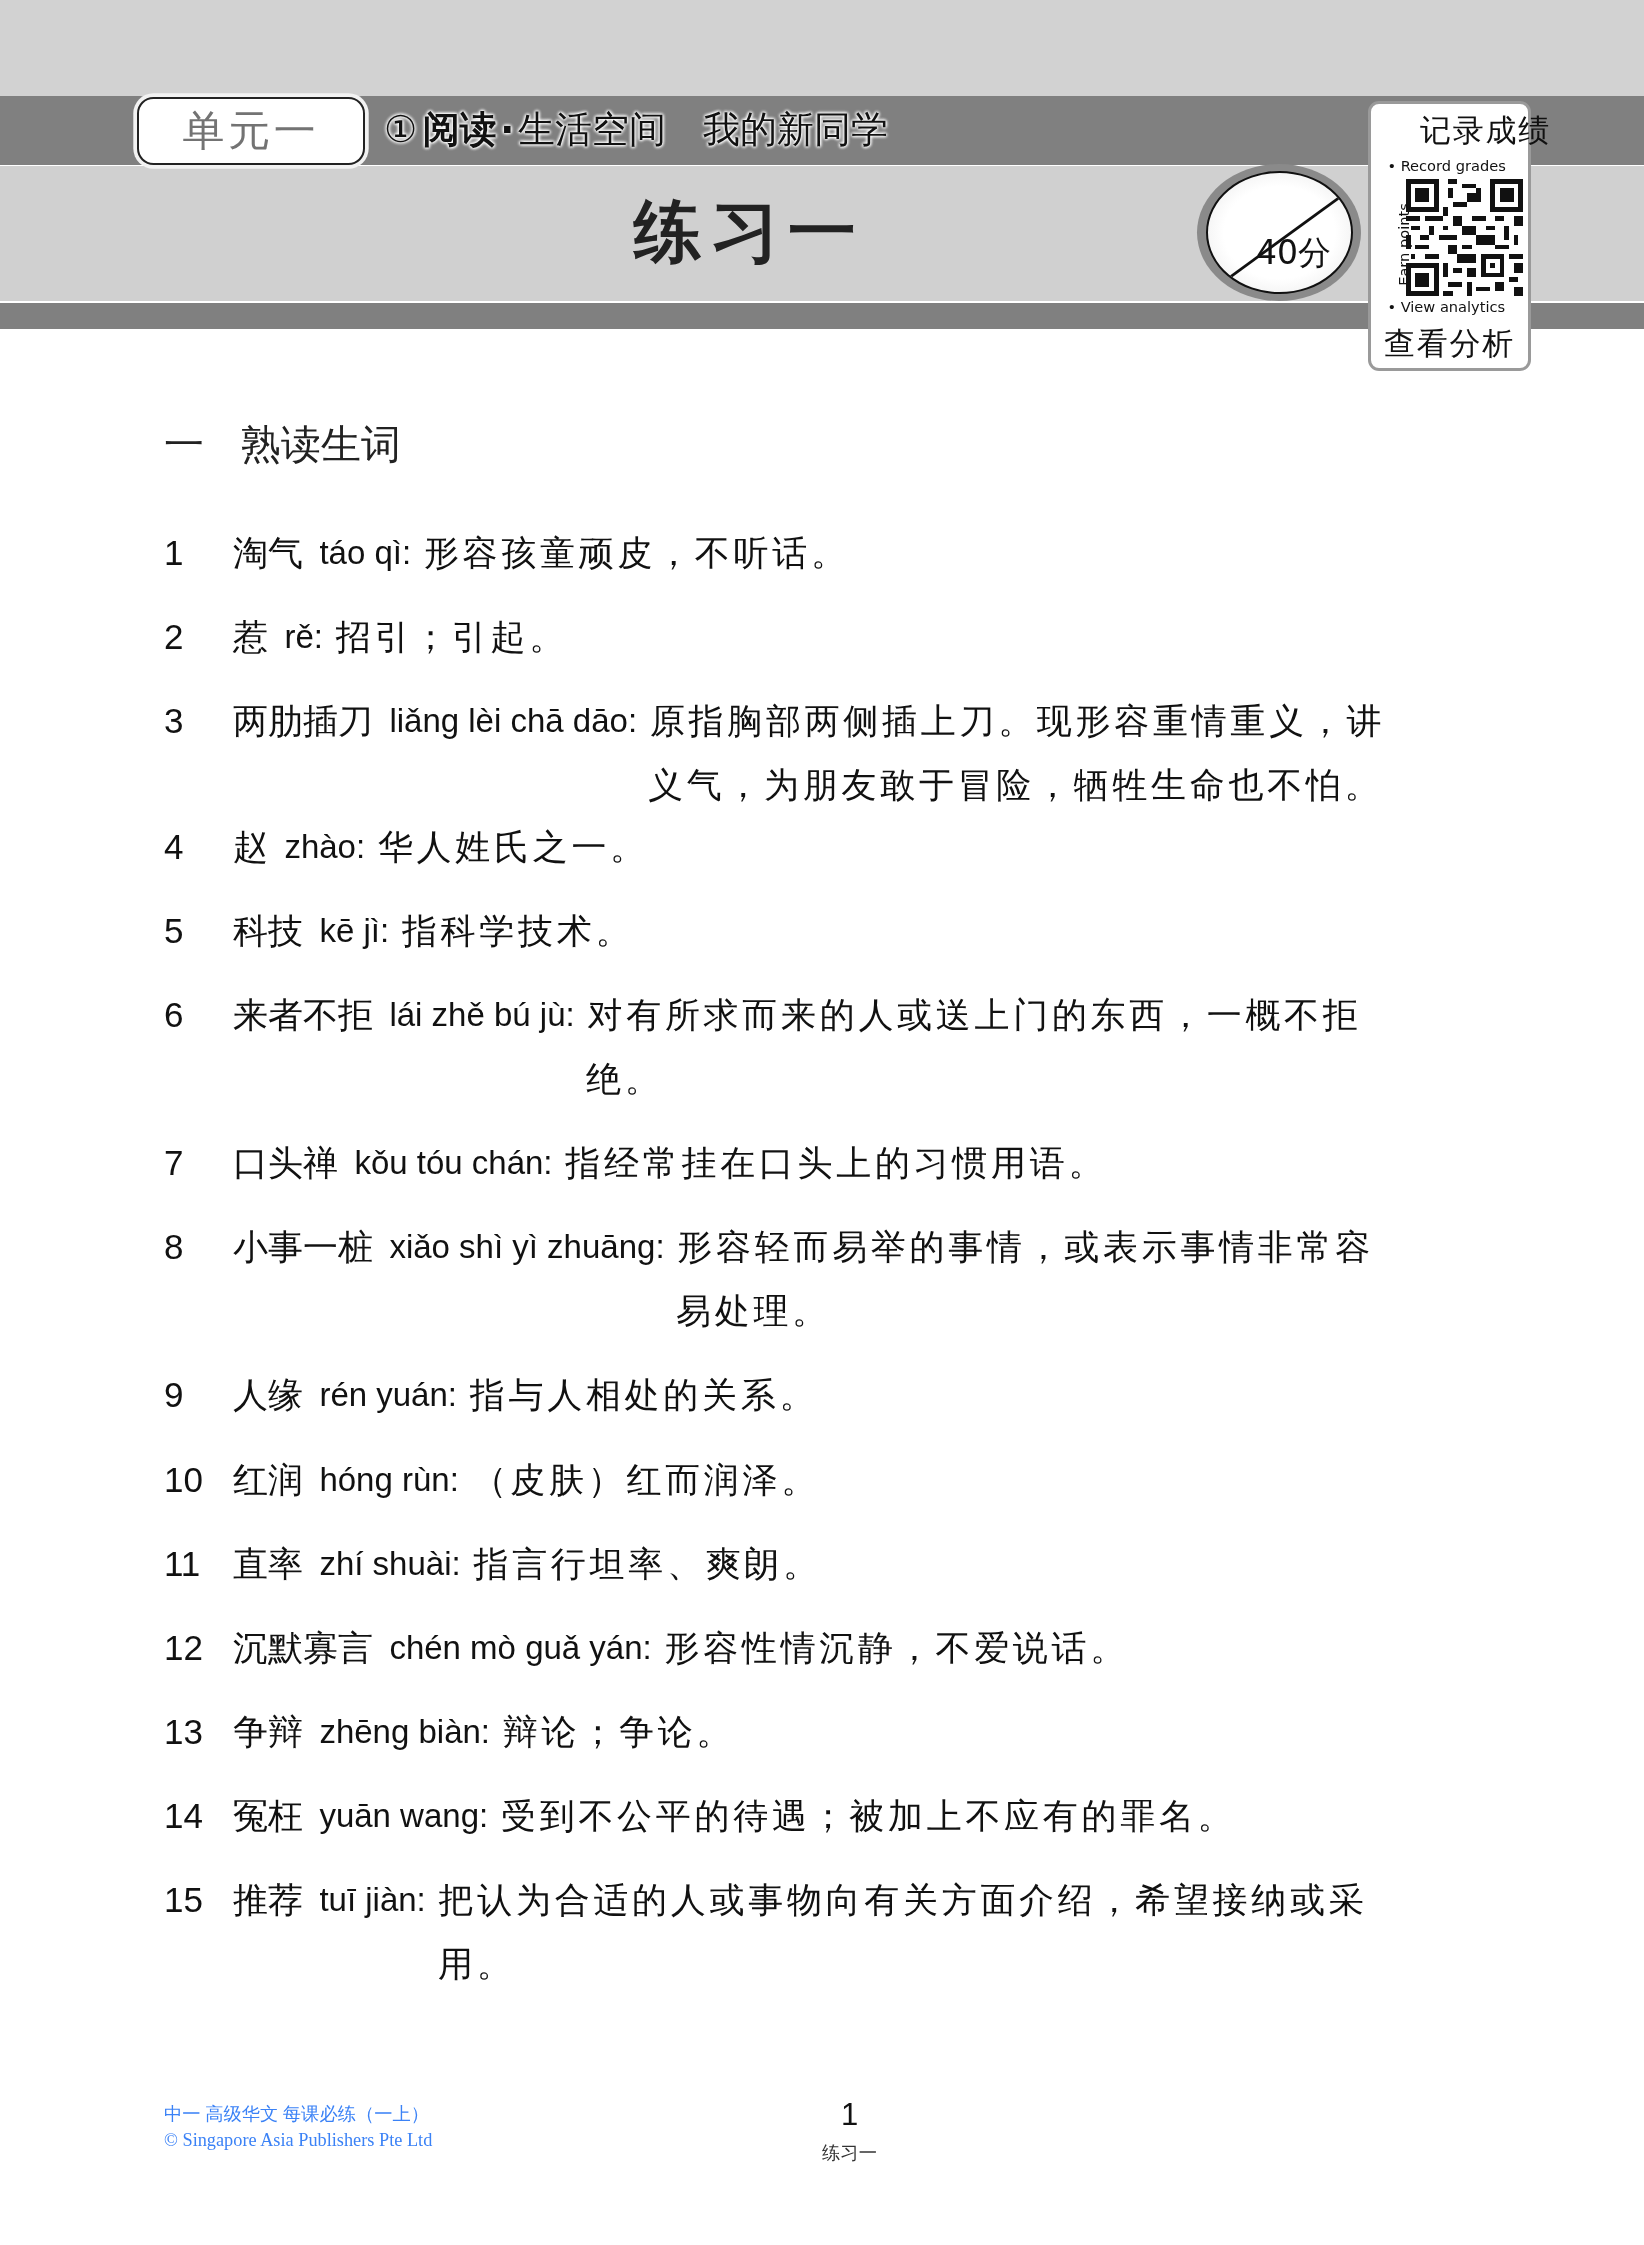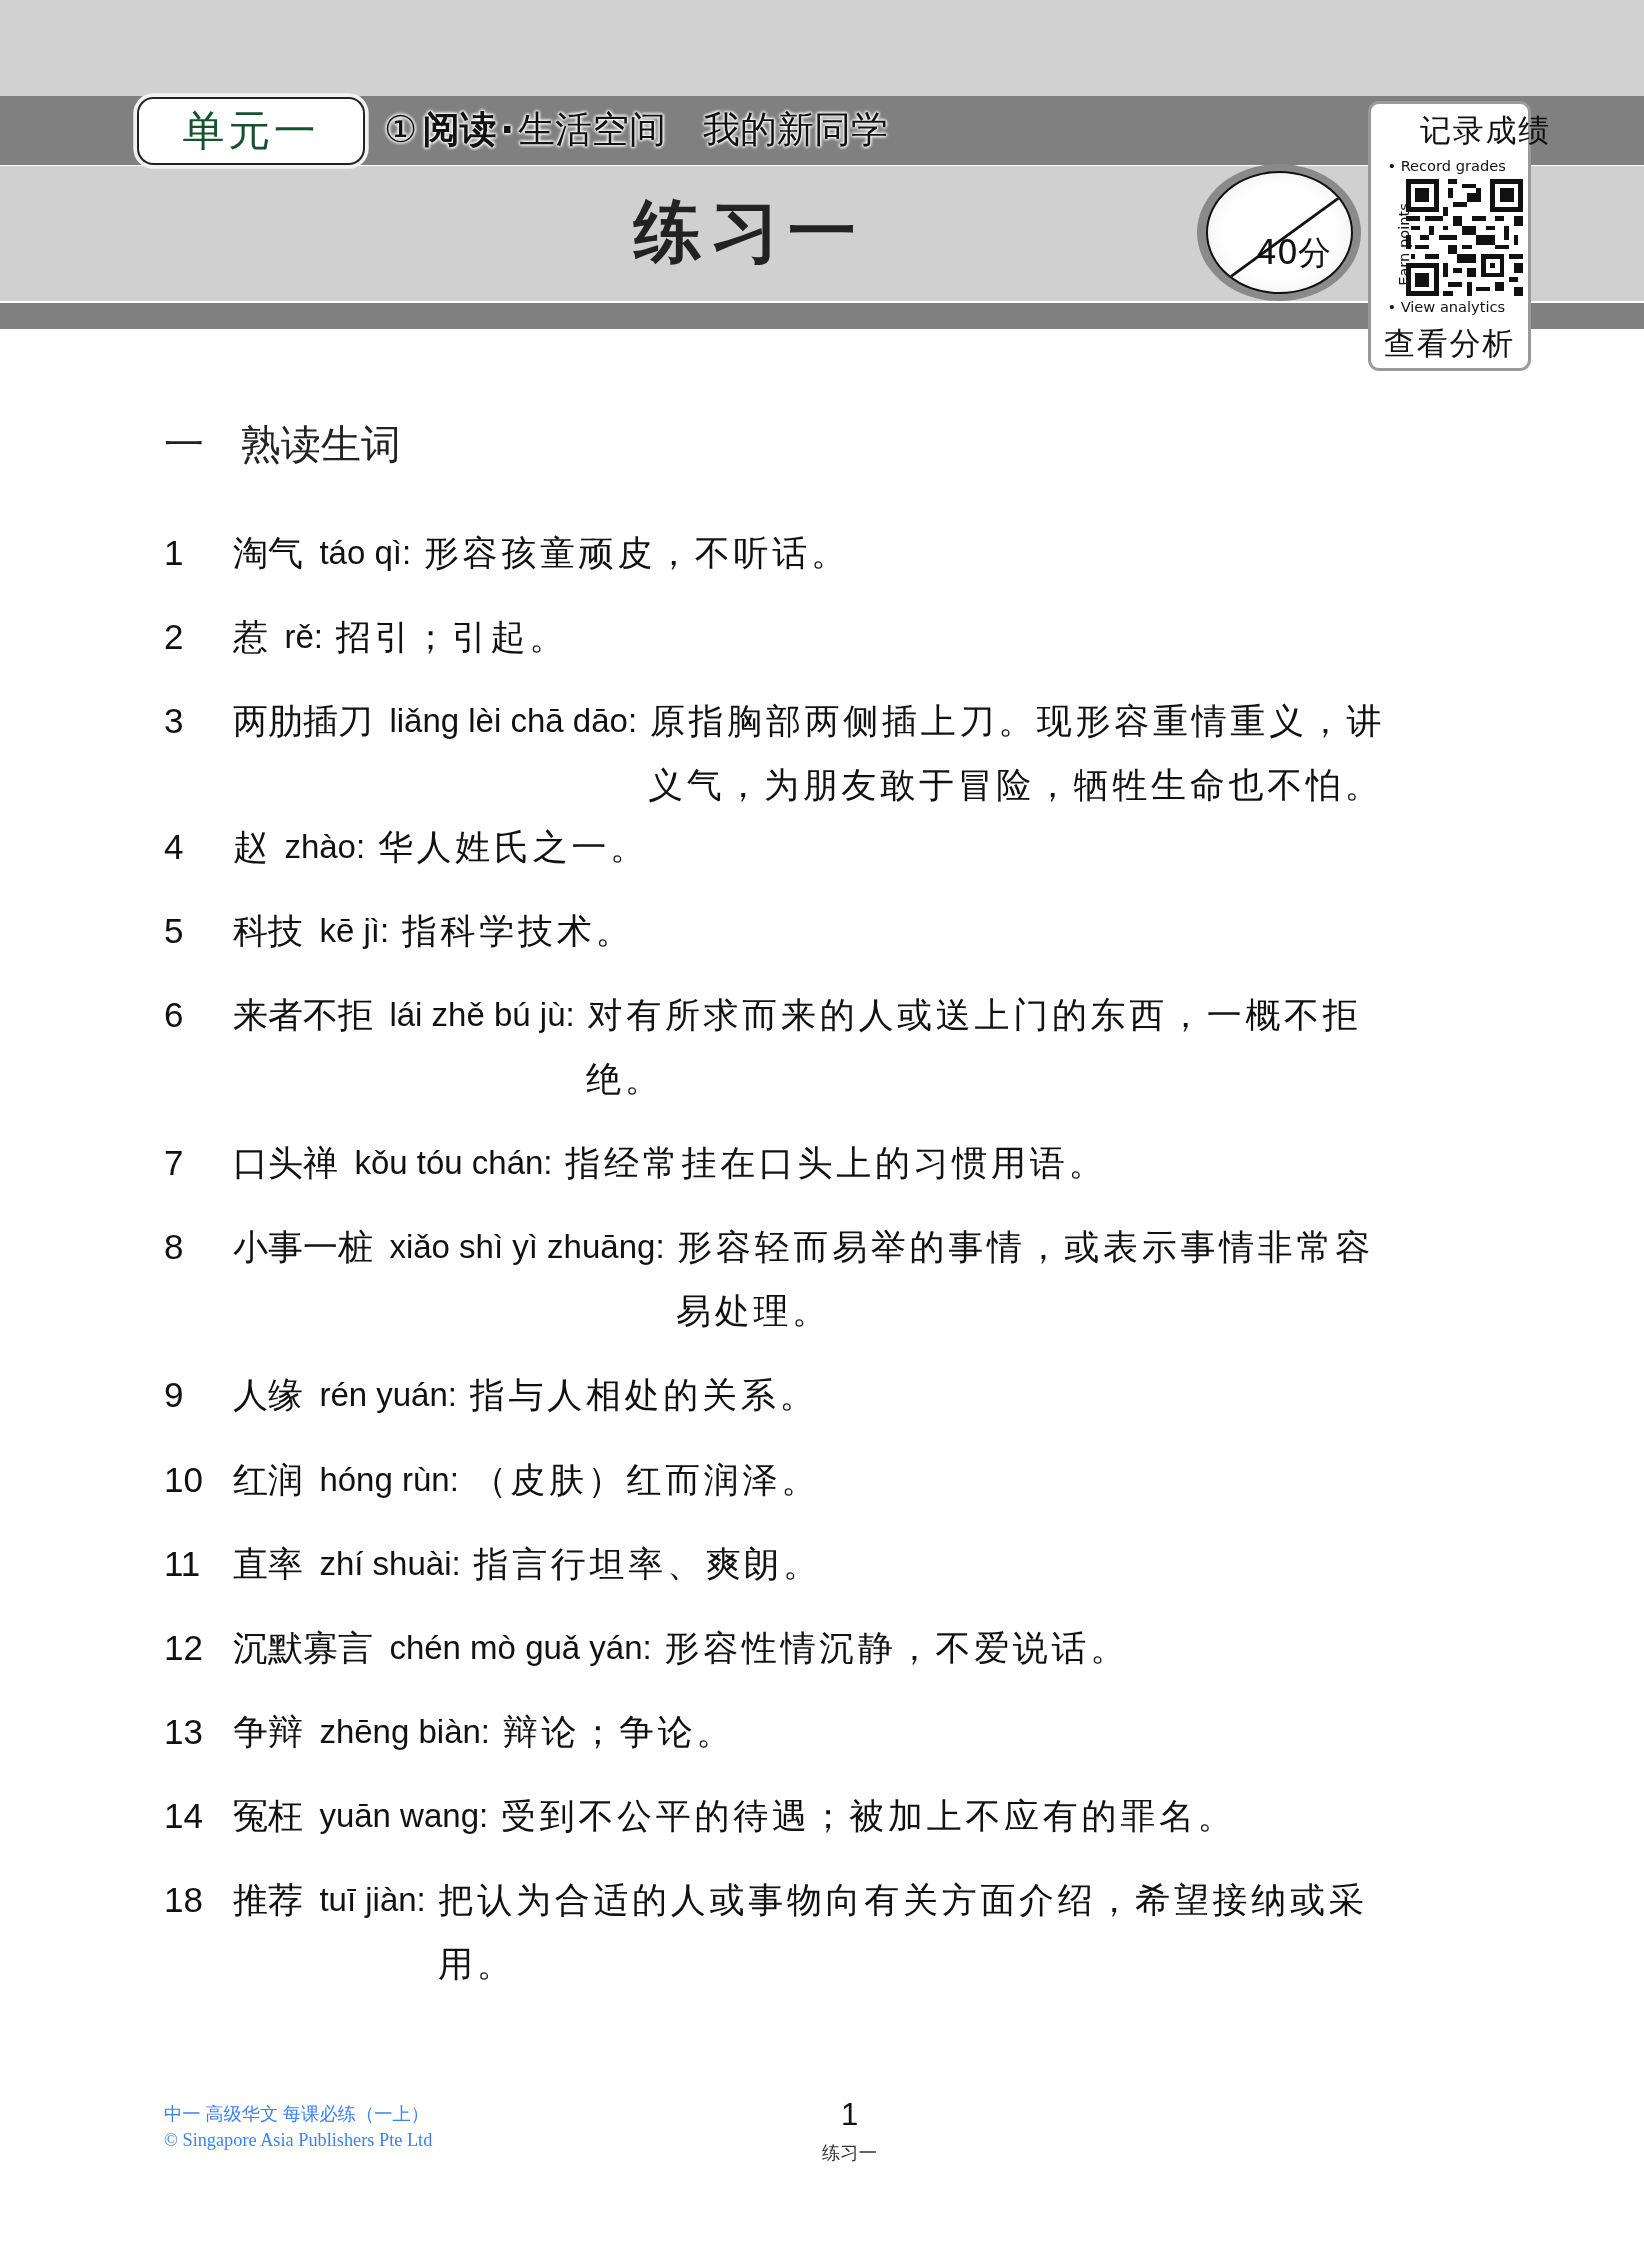--- a/index.html
+++ b/index.html
@@ -11,21 +11,21 @@
     .band-top { position: absolute; left: 0; top: 0; width: 1645px; height: 96px; background: #d2d2d2; }
     .band-dark1 { position: absolute; left: 0; top: 96px; width: 1645px; height: 69px; background: #808080; }
     .band-light { position: absolute; left: 0; top: 166px; width: 1645px; height: 135px; background: #d0d0d0; }
     .band-dark2 { position: absolute; left: 0; top: 303px; width: 1645px; height: 25.6px; background: #808080; }
 
     .unit-tag {
       position: absolute; left: 137px; top: 97px; width: 224px; height: 64px;
       background: #fff; border: 2.7px solid #222; border-radius: 16.4px;
       box-shadow: 0 0 0 3.7px #f2f2f2;
       display: flex; align-items: center; justify-content: center;
-      font-size: 42px; letter-spacing: 3.7px; color: #14532d;
+      font-size: 42px; letter-spacing: 3.7px; color: #737373;
     }
     .breadcrumb {
       position: absolute; left: 384px; top: 102px; height: 55px;
       display: flex; align-items: center; gap: 0;
       font-size: 37px; color: #111; font-weight: bold;
     }
     .breadcrumb span { text-shadow: 0 0 3.7px #fff, 0 0 3.7px #fff, 0 0 3.7px #fff, 0 0 2.7px #fff; }
     .bc-num { font-weight: normal; margin-right: 5.5px; }
     .bc-sep { margin: 0 3.7px; }
     .bc-sub { font-weight: normal; text-align: center; }
@@ -297,21 +297,21 @@
     <div class="vocab-item" style="position: absolute; top: 1263px; left: 0px; width: 1371px;">
       <div class="row">
         <span class="v-num">14</span>
         <span class="v-word">冤枉</span>
         <span class="v-pinyin">yuān wang:</span>
         <span class="v-def">受到不公平的待遇；被加上不应有的罪名。</span>
       </div>
     </div>
     <div class="vocab-item" style="position: absolute; top: 1347px; left: 0px; width: 1371px;">
       <div class="row">
-        <span class="v-num">18</span>
+        <span class="v-num">15</span>
         <span class="v-word">推荐</span>
         <span class="v-pinyin">tuī jiàn:</span>
         <span class="v-def">把认为合适的人或事物向有关方面介绍，希望接纳或采</span>
       </div>
       <div class="v-cont" style="margin-left: 274px;">用。</div>
     </div>
   </div>
 
 <div class="footer-left">
   <div>中一 高级华文 每课必练（一上）</div>

